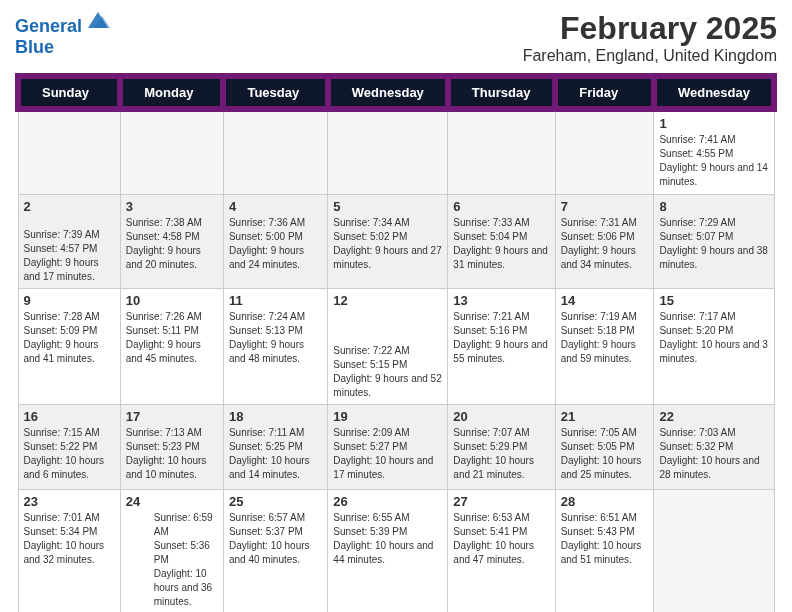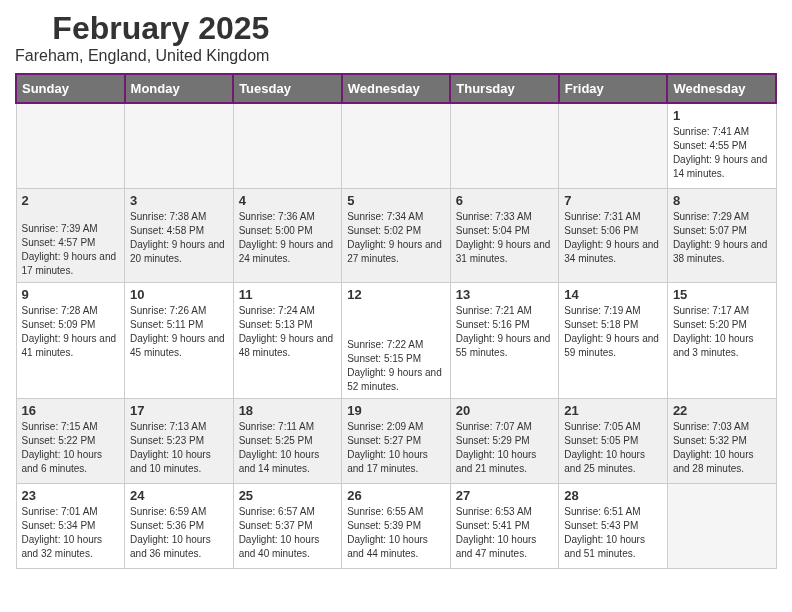--- a/index.html
+++ b/index.html
@@ -49,27 +49,27 @@
       font-size: 16px;
       font-weight: normal;
       color: #333;
     }
     .calendar {
       width: 100%;
       border-collapse: collapse;
       border: 1px solid #ccc;
     }
     .calendar th {
-      background: #737373;
+      background: #0f172a;
       color: #fff;
       font-size: 13px;
       font-weight: bold;
-      padding: 6px 5px;
+      padding: 6px 21px;
       text-align: left;
-      border: 2px solid #701a75;
+      border: 6px solid #701a75;
     }
     .calendar td {
       vertical-align: top;
       border: 1px solid #ccc;
       padding: 4px 5px;
       width: calc(100% / 7);
       height: 85px;
       font-size: 10.5px;
       color: #333;
       background: #fff;
@@ -91,20 +91,28 @@
     }
     .row-shade td {
       background: #f0f0f0;
     }
   </style>
 </head>
 <body>
 
 <div class="page">
   <div class="header">
+    <div class="logo">
+      <div class="logo-text">
+        <span>General</span><svg class="logo-icon" viewBox="0 0 28 22" xmlns="http://www.w3.org/2000/svg">
+          <polygon points="4,18 14,2 24,18" fill="#1a6ab5" opacity="0.85"></polygon>
+          <polygon points="10,18 18,6 26,18" fill="#1a6ab5" opacity="0.5"></polygon>
+        </svg><br><span style="color:#1a6ab5; font-size:18px; font-weight:bold;">Blue</span>
+      </div>
+    </div>
     <div class="title-block">
       <h1>February 2025</h1>
       <h2>Fareham, England, United Kingdom</h2>
     </div>
   </div>
 
   <table class="calendar">
     <thead>
       <tr>
         <th>Sunday</th>
@@ -265,21 +273,21 @@
         </tr>
         <tr>
           <td>
             <span class="day-num">23</span>
             <div class="day-info" style="white-space: pre-line;">Sunrise: 7:01 AM
 Sunset: 5:34 PM
 Daylight: 10 hours and 32 minutes.</div>
           </td>
           <td>
             <span class="day-num">24</span>
-            <div class="day-info" style="white-space: pre-line;">Sunrise: 6:59 AM
+            <div class="day-info" style="white-space: pre-line; margin-left: 28px;">Sunrise: 6:59 AM
 Sunset: 5:36 PM
 Daylight: 10 hours and 36 minutes.</div>
           </td>
           <td>
             <span class="day-num">25</span>
             <div class="day-info" style="white-space: pre-line;">Sunrise: 6:57 AM
 Sunset: 5:37 PM
 Daylight: 10 hours and 40 minutes.</div>
           </td>
           <td>

